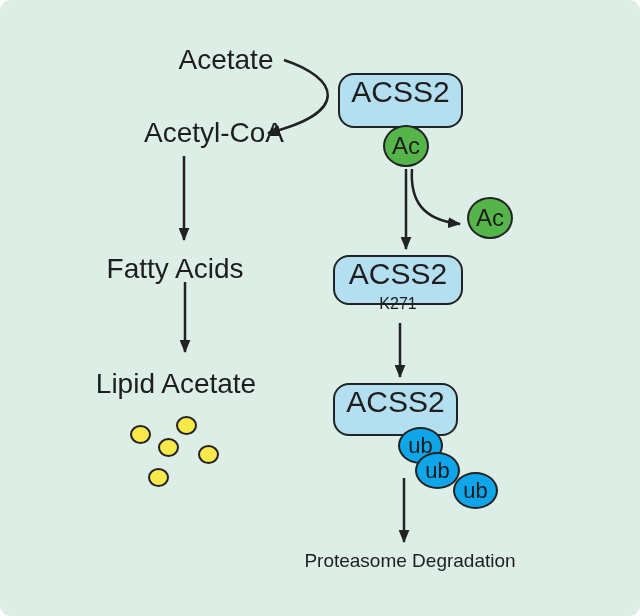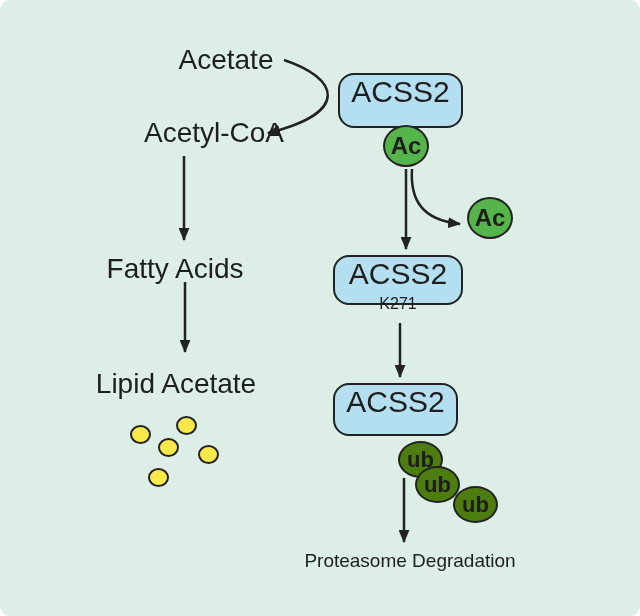--- a/index.html
+++ b/index.html
@@ -28,24 +28,23 @@
     font-size:30px;
   }
   .box.blue{background:#b4dff0;border-radius:16px;}
   .box.pill{background:#f9b413;border-radius:24px;font-size:26px;}
   .circle{
     position:absolute;z-index:4;
     display:flex;align-items:center;justify-content:center;
     border:2.5px solid #222;
     border-radius:50%;
     box-sizing:border-box;
-    font-weight:bold;
   }
   .circle.green{background:#56b54a;font-size:24px;}
-  .circle.salmon{background:#4d7c0f;font-size:22px;margin-top:14px;}
+  .circle.salmon{background:#0ea5e9;font-size:22px;}
   .sub{
     position:absolute;z-index:5;
     left:0;right:0;bottom:-13px;
     text-align:center;
     font-size:16px;line-height:24px;
   }
   .droplet{
     position:absolute;z-index:2;
     width:21px;height:19px;
     background:#f8e84a;

